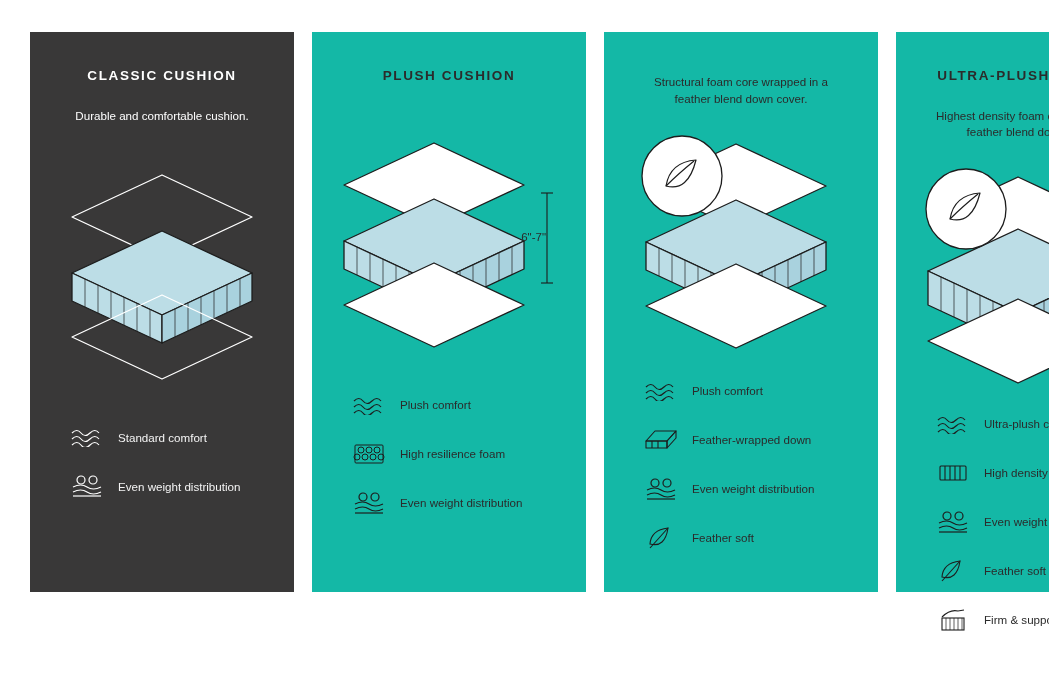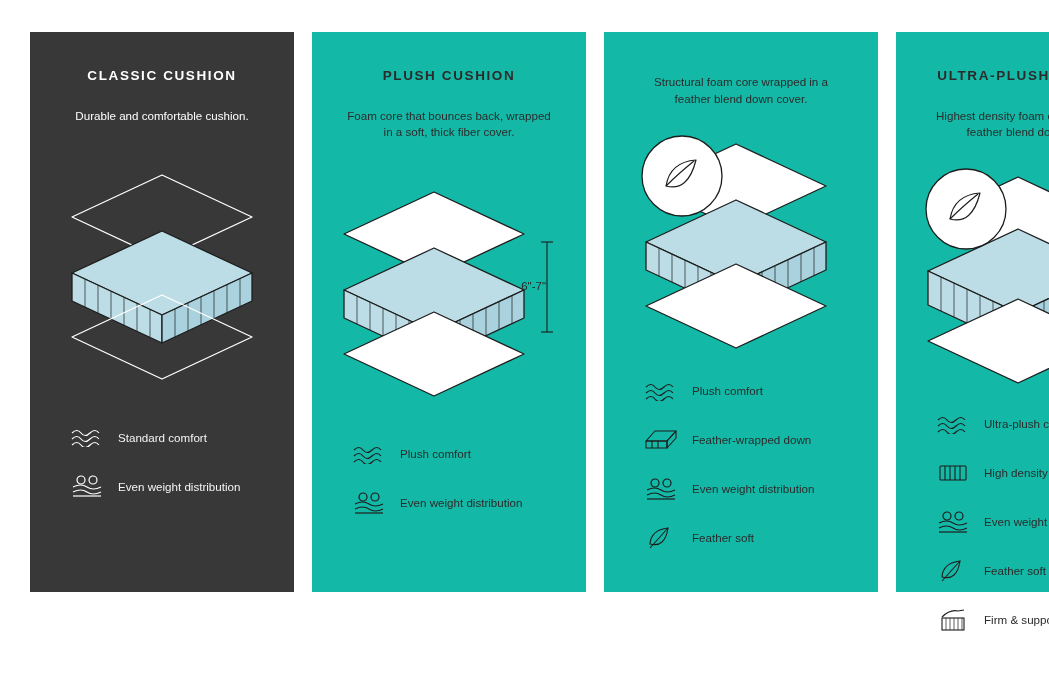--- a/index.html
+++ b/index.html
@@ -162,21 +162,20 @@
             <line x1="3" y1="22" x2="31" y2="22"></line>
           </svg>
         </span>
         <span class="feature-label">Even weight distribution</span>
       </div>
     </div>
   </div>
 
   <div class="card light">
     <div class="card-title">PLUSH CUSHION</div>
-    <p class="card-desc">Foam core that bounces back, wrapped in a soft, thick fiber cover.</p>
 
     <div class="diagram-wrap">
       <svg width="230" height="230" viewBox="0 0 230 230">
         <g fill="none" stroke="#1d1d1d" stroke-width="1.3" stroke-linejoin="round">
           <polygon points="100,10 190,52 100,94 10,52" fill="#ffffff"></polygon>
           <polygon points="100,66 190,108 100,150 10,108" fill="#bcdde6"></polygon>
           <polygon points="10,108 100,150 100,178 10,136" fill="#bcdde6"></polygon>
           <polygon points="190,108 100,150 100,178 190,136" fill="#a9d2de"></polygon>
           <g stroke-width="0.7">
             <line x1="23" y1="114" x2="23" y2="142"></line>
@@ -210,20 +209,35 @@
           <svg width="34" height="20" viewBox="0 0 34 20" fill="none" stroke="#1d1d1d" stroke-width="1.2">
             <path d="M2 6 q5 -5 9 0 t9 0 t9 0"></path>
             <path d="M2 12 q5 -5 9 0 t9 0 t9 0"></path>
             <path d="M2 18 q5 -5 9 0 t9 0 t9 0"></path>
           </svg>
         </span>
         <span class="feature-label">Plush comfort</span>
       </div>
       <div class="feature">
         <span class="feature-icon">
+          <svg width="34" height="24" viewBox="0 0 34 24" fill="none" stroke="#1d1d1d" stroke-width="1">
+            <rect x="3" y="3" width="28" height="18" rx="1"></rect>
+            <circle cx="9" cy="8" r="3"></circle>
+              <circle cx="17" cy="8" r="3"></circle>
+              <circle cx="25" cy="8" r="3"></circle>
+            <circle cx="13" cy="15" r="3"></circle>
+              <circle cx="21" cy="15" r="3"></circle>
+              <circle cx="29" cy="15" r="3"></circle>
+            <circle cx="5" cy="15" r="3"></circle>
+          </svg>
+        </span>
+        <span class="feature-label">High resilience foam</span>
+      </div>
+      <div class="feature">
+        <span class="feature-icon">
           <svg width="34" height="24" viewBox="0 0 34 24" fill="none" stroke="#1d1d1d" stroke-width="1.2">
             <circle cx="11" cy="6" r="4"></circle>
               <circle cx="23" cy="6" r="4"></circle>
             <path d="M3 13 q8 -4 14 0 t14 0"></path>
             <path d="M3 18 q8 -4 14 0 t14 0"></path>
             <line x1="3" y1="22" x2="31" y2="22"></line>
           </svg>
         </span>
         <span class="feature-label">Even weight distribution</span>
       </div>

